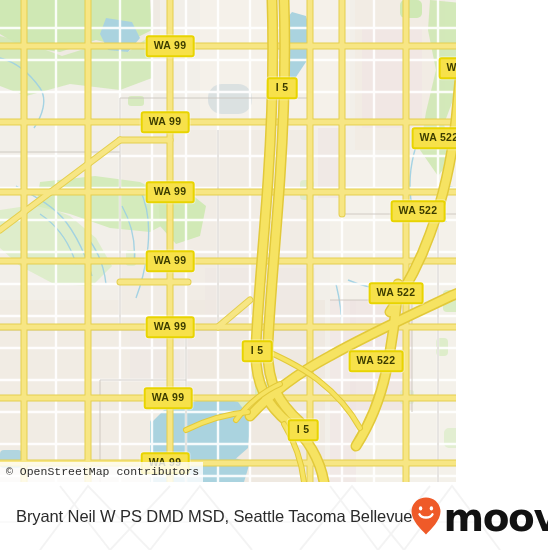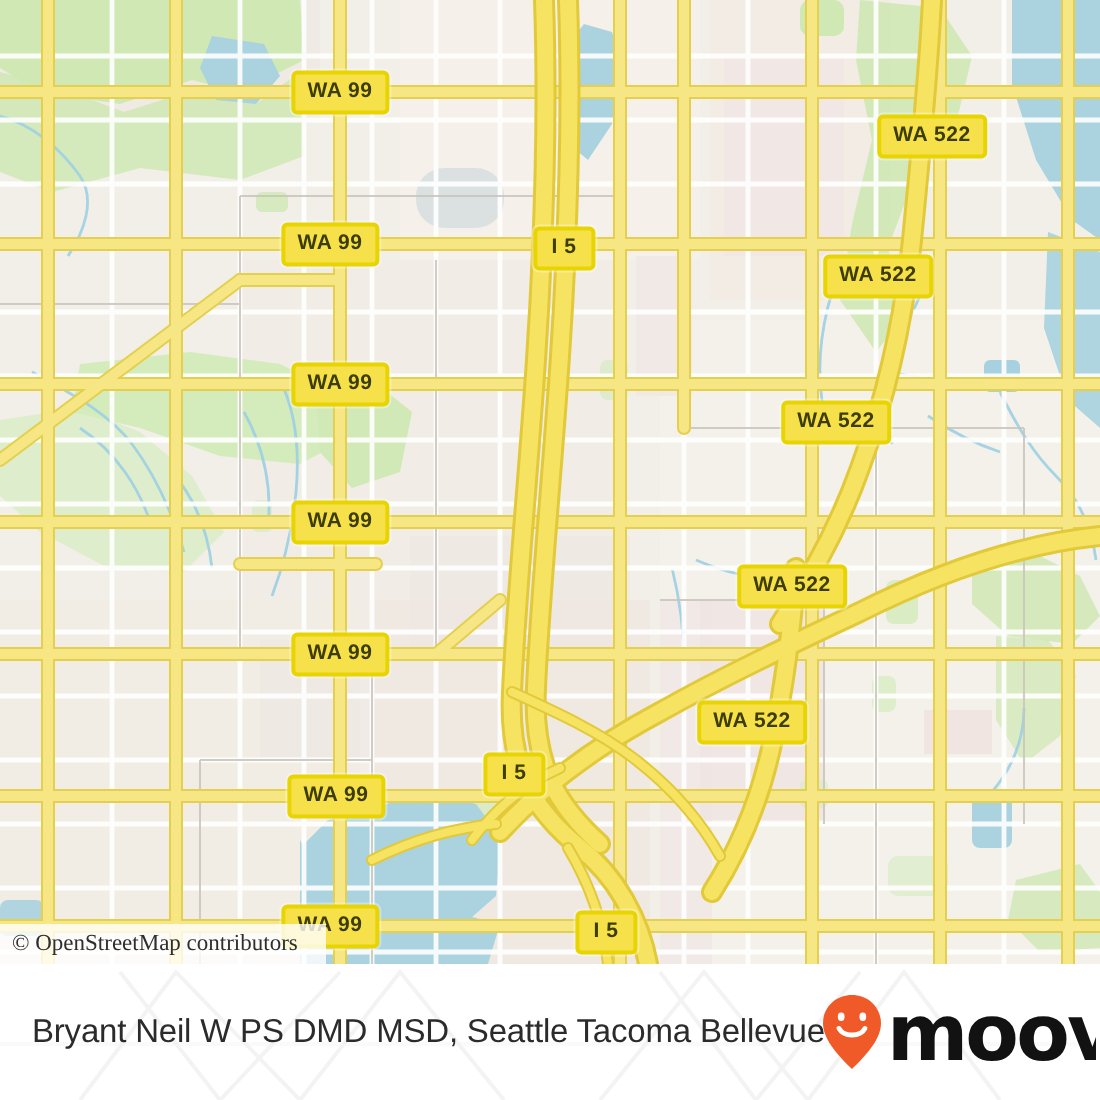--- a/index.html
+++ b/index.html
@@ -16,21 +16,21 @@
     height: 550px;
     overflow: hidden;
     background: #ffffff;
   }
 
   
   #map {
     position: absolute;
     left: 0;
     top: 0;
-    width: 550px;
+    width: 456px;
     height: 482px;
     overflow: hidden;
     background: #f2efe9;
   }
   #map svg {
     display: block;
     width: 550px;
     height: 482px;
   }
 
@@ -47,33 +47,32 @@
     letter-spacing: .3px;
     line-height: 1;
     padding: 3px 6px 4px 6px;
     white-space: nowrap;
     transform: translate(-50%, -50%);
     box-shadow: 0 0 0 1px rgba(255,255,255,.35);
   }
   .shield.sm {
     font-size: 10.5px;
     padding: 3px 7px 4px 7px;
-    margin-top: 36px;
   }
 
   
   #attribution {
     position: absolute;
     left: 0;
     bottom: 0;
     background: rgba(255,255,255,.80);
     color: #2e2e2e;
     font-size: 11.5px;
-    font-family: Liberation Serif, serif;
-    padding: 3px 14px 3px 6px;
+    font-family: Liberation Mono, monospace;
+    padding: 3px 4px 3px 6px;
     line-height: 1.25;
     white-space: nowrap;
   }
 
   
   #popup {
     position: absolute;
     left: 192px;
     top: 124px;
     width: 165px;

